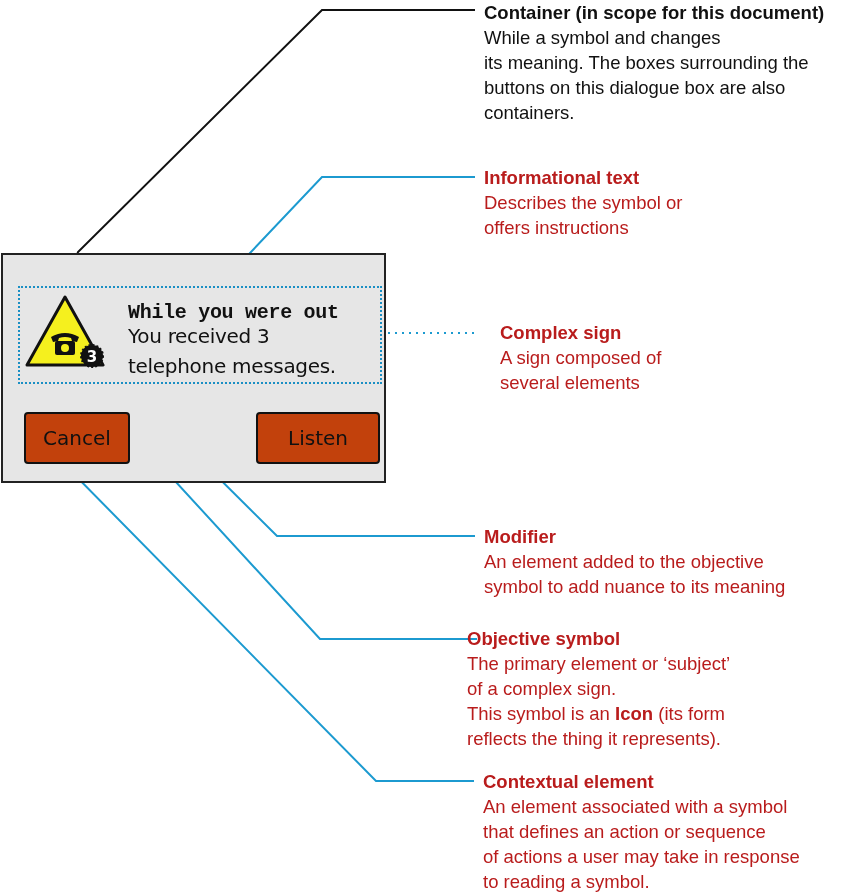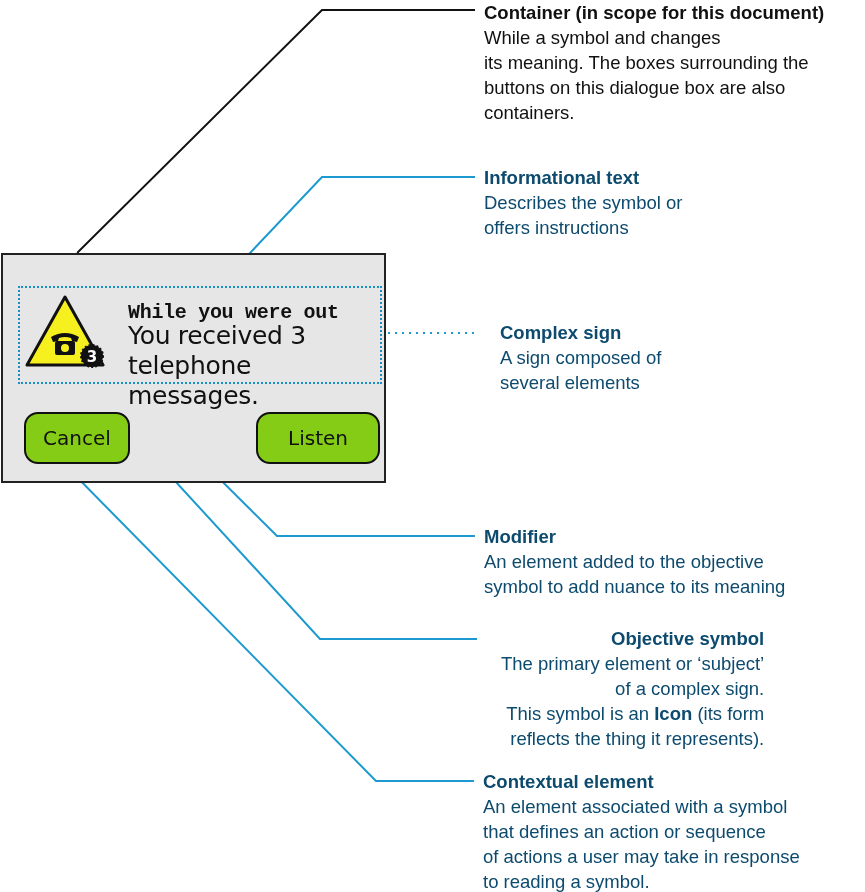--- a/index.html
+++ b/index.html
@@ -7,29 +7,29 @@
          font-family: "Liberation Sans", sans-serif; }
   #lines { position: absolute; left: 0; top: 0; width: 865px; height: 892px; }
 
   .dialog { position: absolute; left: 1px; top: 253px; width: 385px; height: 230px;
             background: #e6e6e6; border: 2px solid #222; box-sizing: border-box; }
   .complex-box { position: absolute; left: 15px; top: 31px; width: 364px; height: 98px;
                  border: 2px dotted #1a8fc4; box-sizing: border-box; }
   .msg-title { position: absolute; left: 125px; top: 38px; font-family: Liberation Mono, monospace;
                font-weight: bold; font-size: 20px; color: #111; letter-spacing: -0.3px; margin-top: 8px; }
   .msg-body { position: absolute; left: 125px; top: 66px; font-family: "DejaVu Sans", sans-serif;
-              font-size: 25px; line-height: 30px; color: #111; letter-spacing: -0.3px; width: 250px; }
-  .btn { position: absolute; top: 157px; height: 52px; background: #84cc16; border: 2px solid #111;
-         border-radius: 14px; box-sizing: border-box; font-family: "DejaVu Sans", sans-serif;
+              font-size: 20px; line-height: 30px; color: #111; letter-spacing: -0.3px; width: 250px; }
+  .btn { position: absolute; top: 157px; height: 52px; background: #c2410c; border: 2px solid #111;
+         border-radius: 4px; box-sizing: border-box; font-family: "DejaVu Sans", sans-serif;
          font-size: 20px; color: #111; display: flex; align-items: center; justify-content: center; }
   .btn-cancel { left: 21px; width: 106px; }
   .btn-listen { left: 253px; width: 124px; }
   .warn-icon { position: absolute; left: 22px; top: 40px; width: 84px; height: 76px; }
 
-  .label { position: absolute; font-size: 18.5px; line-height: 25px; color: #0c4a6e; }
+  .label { position: absolute; font-size: 18.5px; line-height: 25px; color: #b91c1c; }
   .label .head { font-weight: bold; }
   .label.black { color: #111; }
   .label b { font-weight: bold; }
 </style>
 </head>
 <body>
 
 <svg id="lines" viewBox="0 0 865 892">
 
   <polyline points="63,295 78,252 322,10 475,10" fill="none" stroke="#111" stroke-width="2"></polyline>
@@ -91,21 +91,21 @@
   <div>A sign composed of</div>
   <div>several elements</div>
 </div>
 
 <div class="label" style="left:484px; top:524px;">
   <div class="head">Modifier</div>
   <div>An element added to the objective</div>
   <div>symbol to add nuance to its meaning</div>
 </div>
 
-<div class="label" style="left:501px; top:626px;text-align:right;">
+<div class="label" style="left:467px; top:626px;">
   <div class="head">Objective symbol</div>
   <div>The primary element or ‘subject’</div>
   <div>of a complex sign.</div>
   <div><span>This symbol is an </span><b>Icon</b><span> (its form</span></div>
   <div>reflects the thing it represents).</div>
 </div>
 
 <div class="label" style="left:483px; top:769px;">
   <div class="head">Contextual element</div>
   <div>An element associated with a symbol</div>

